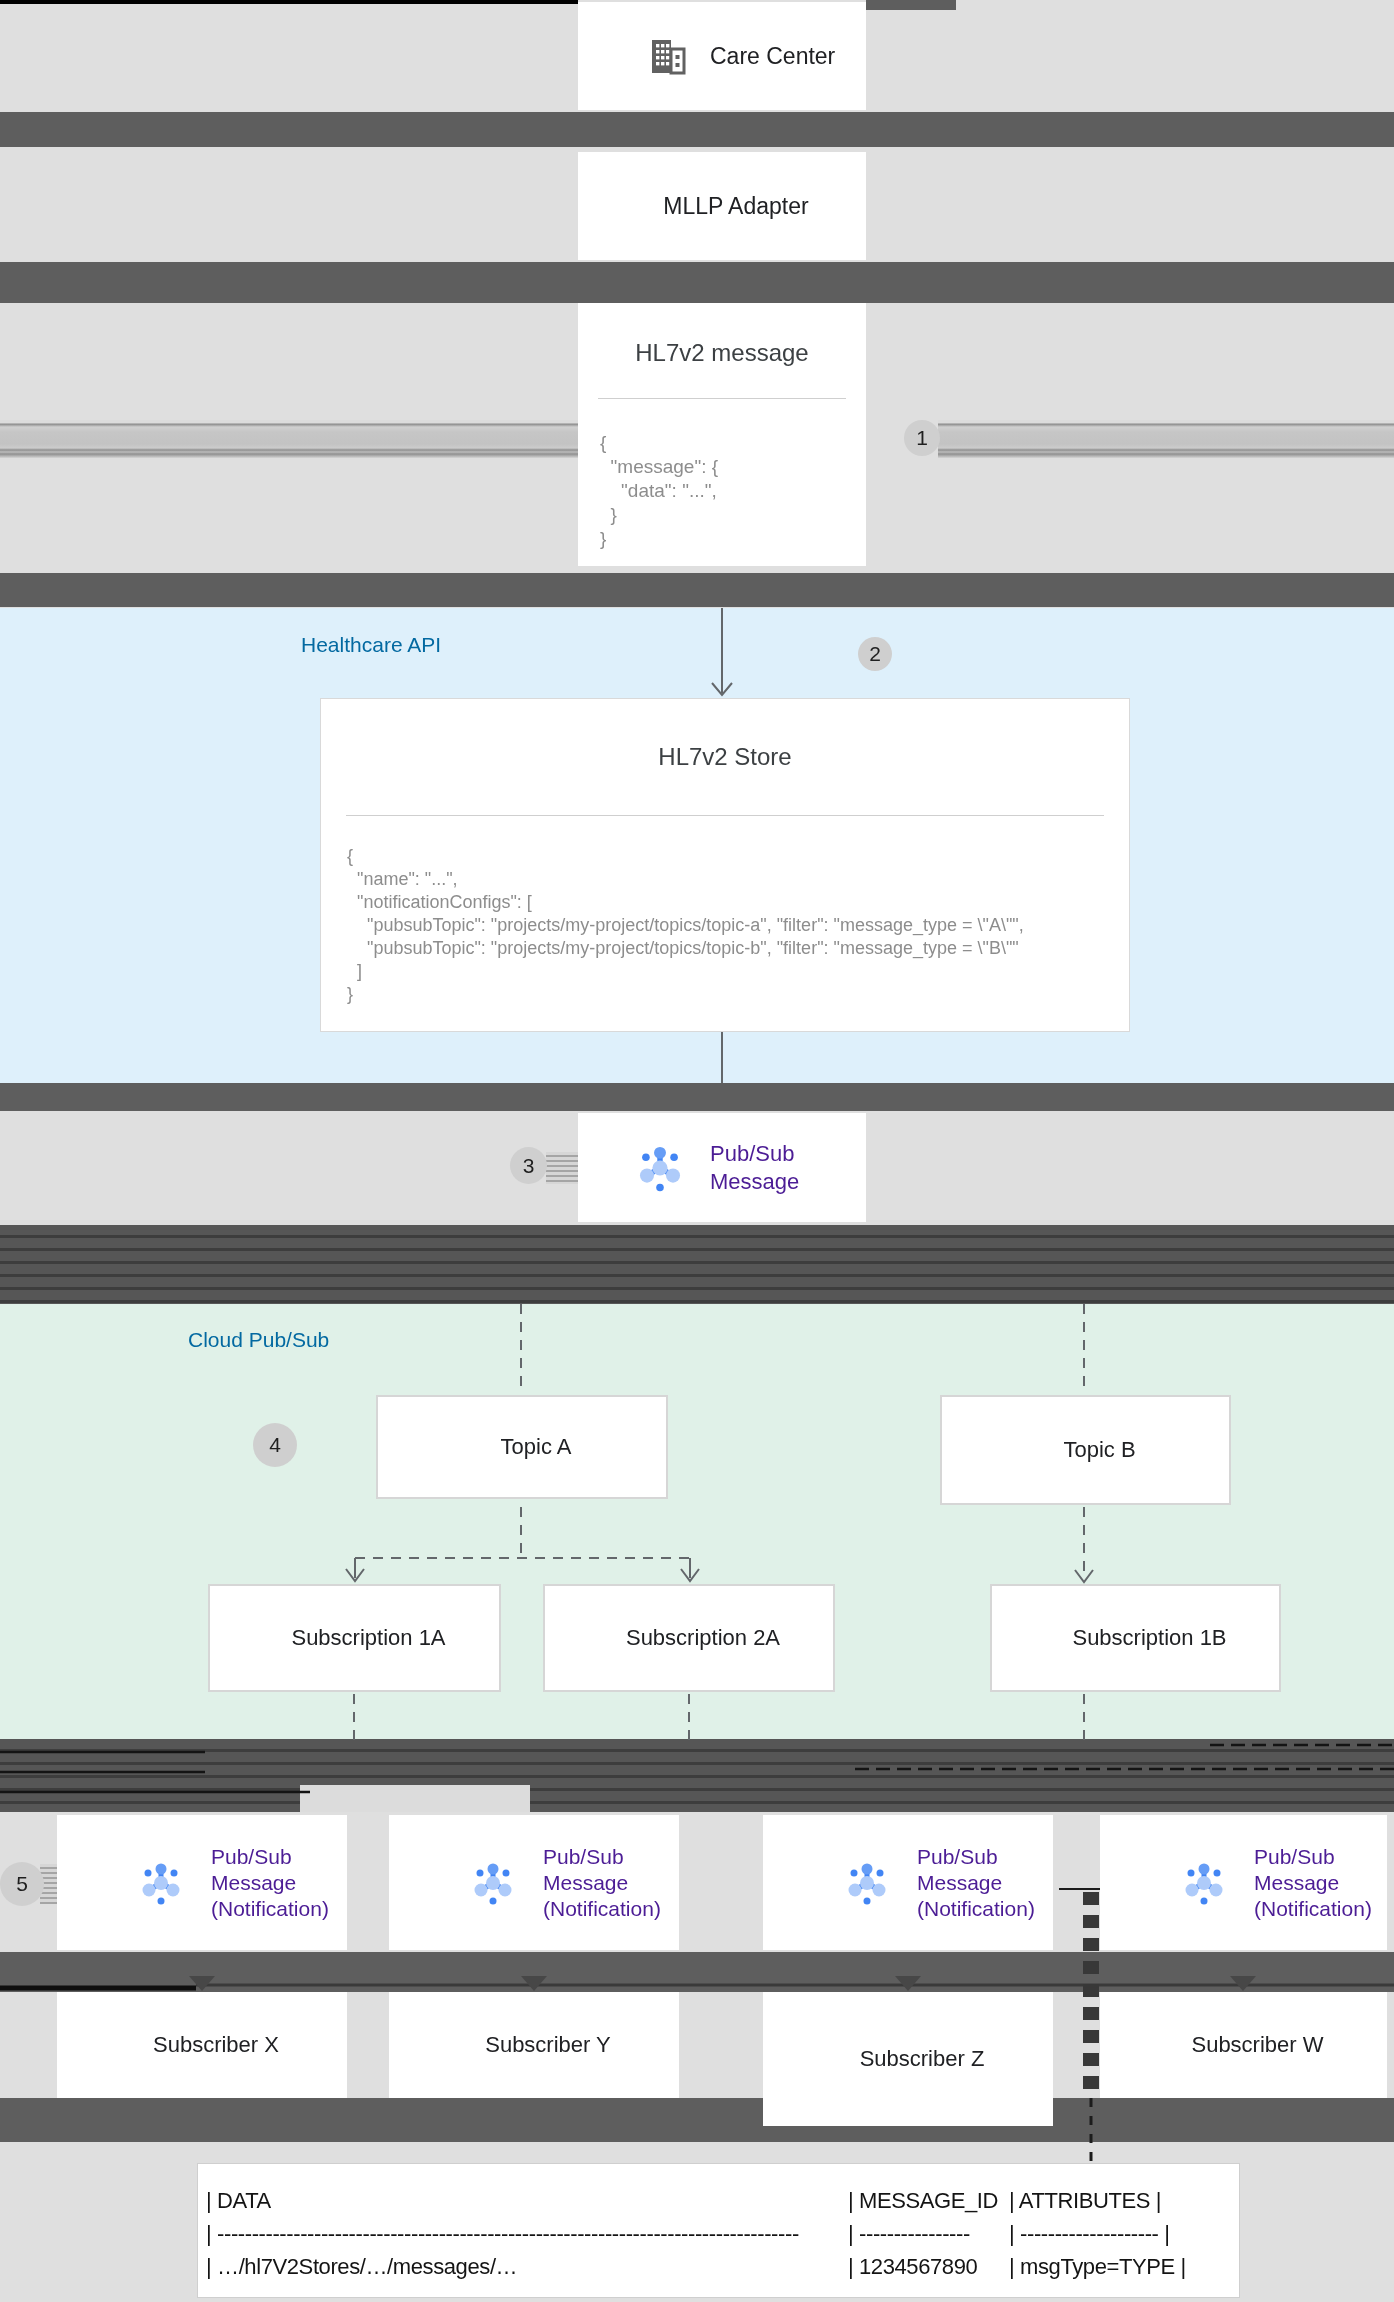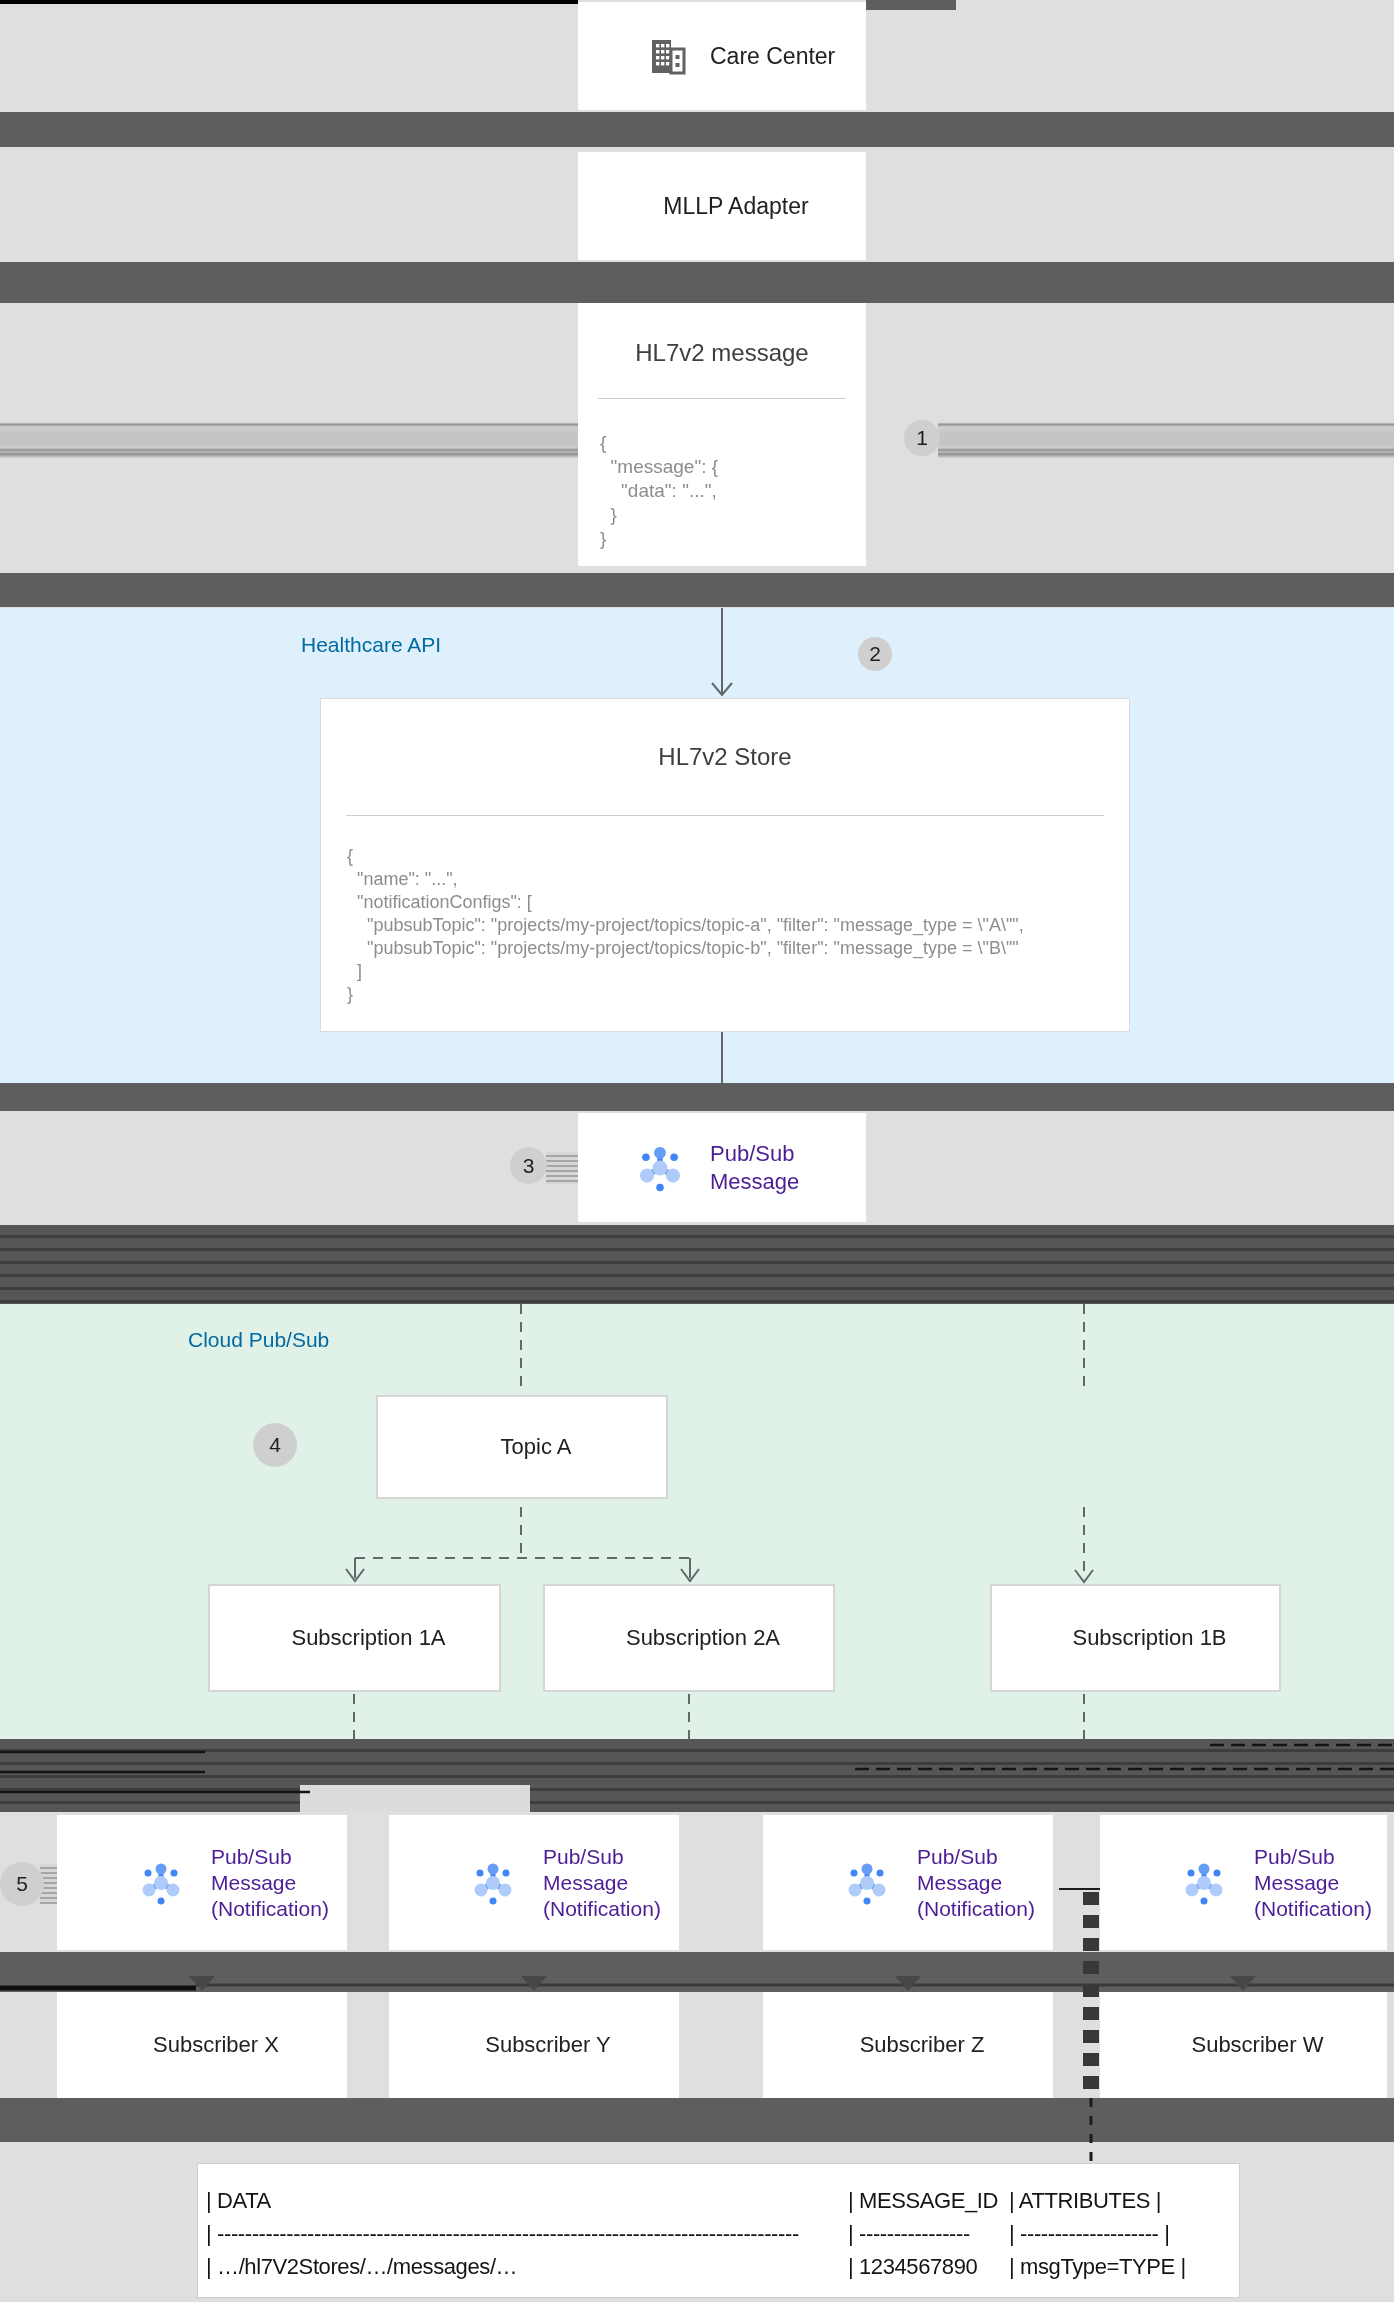--- a/index.html
+++ b/index.html
@@ -190,20 +190,23 @@
       <span class="pubsub-text">
         <span>Pub/Sub</span><br>
         <span>Message</span>
       </span>
     </div>
   </div>
 
   <div class="box bordered center" style="left:376px;top:1395px;width:292px;height:104px;">
     <span class="node-label">Topic A</span>
   </div>
+  <div class="box bordered center" style="left:940px;top:1395px;width:291px;height:110px;">
+    <span class="node-label">Topic B</span>
+  </div>
 
   <div class="box bordered center" style="left:208px;top:1584px;width:293px;height:108px;">
     <span class="node-label">Subscription 1A</span>
   </div>
   <div class="box bordered center" style="left:543px;top:1584px;width:292px;height:108px;">
     <span class="node-label">Subscription 2A</span>
   </div>
   <div class="box bordered center" style="left:990px;top:1584px;width:291px;height:108px;">
     <span class="node-label">Subscription 1B</span>
   </div>
@@ -308,21 +311,21 @@
       </span>
     </div>
   </div>
 
   <div class="box center" style="left:57px;top:1992px;width:290px;height:106px;">
     <span class="node-label">Subscriber X</span>
   </div>
   <div class="box center" style="left:389px;top:1992px;width:290px;height:106px;">
     <span class="node-label">Subscriber Y</span>
   </div>
-  <div class="box center" style="left:763px;top:1992px;width:290px;height:106px;">
+  <div class="box center" style="left:763px;top:1992px;width:290px;height:134px;">
     <span class="node-label">Subscriber Z</span>
   </div>
   <div class="box center" style="left:1100px;top:1992px;width:287px;height:106px;">
     <span class="node-label">Subscriber W</span>
   </div>
 
   <div class="badge" style="left:904px;top:420px;width:36px;height:36px;">1</div>
   <div class="badge" style="left:858px;top:637px;width:34px;height:34px;">2</div>
   <div class="badge" style="left:510px;top:1147px;width:37px;height:37px;">3</div>
   <div class="badge" style="left:253px;top:1423px;width:44px;height:44px;">4</div>

